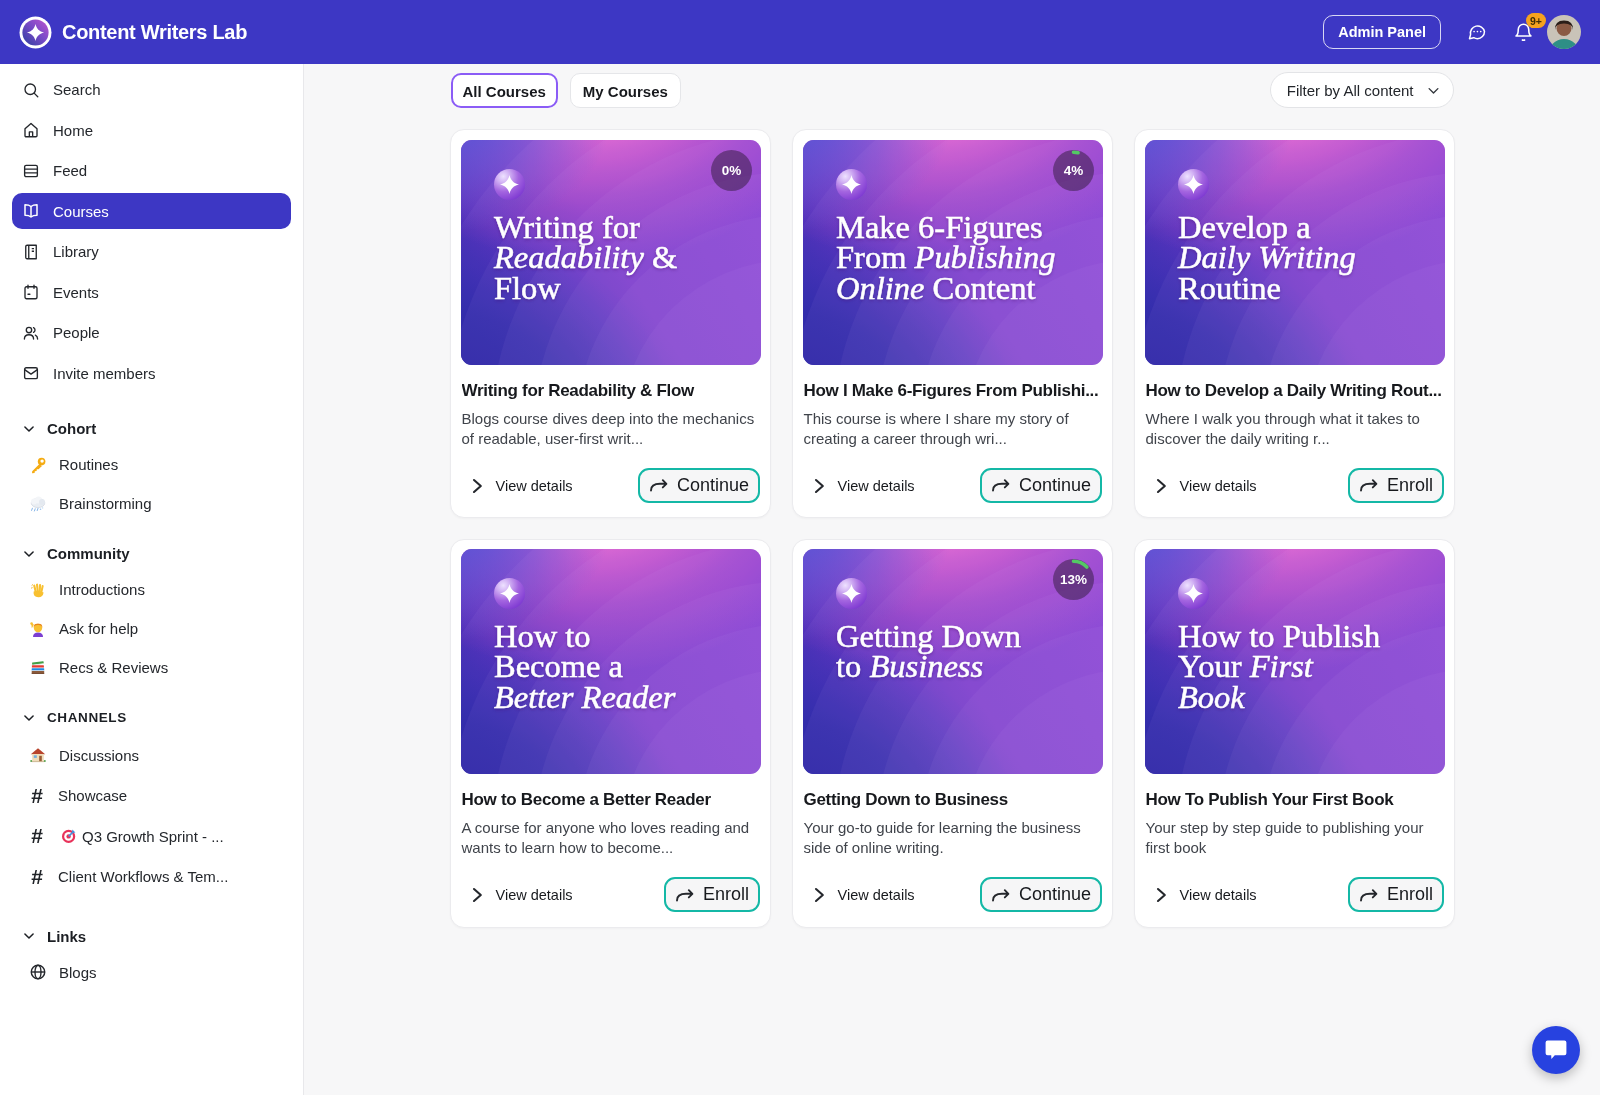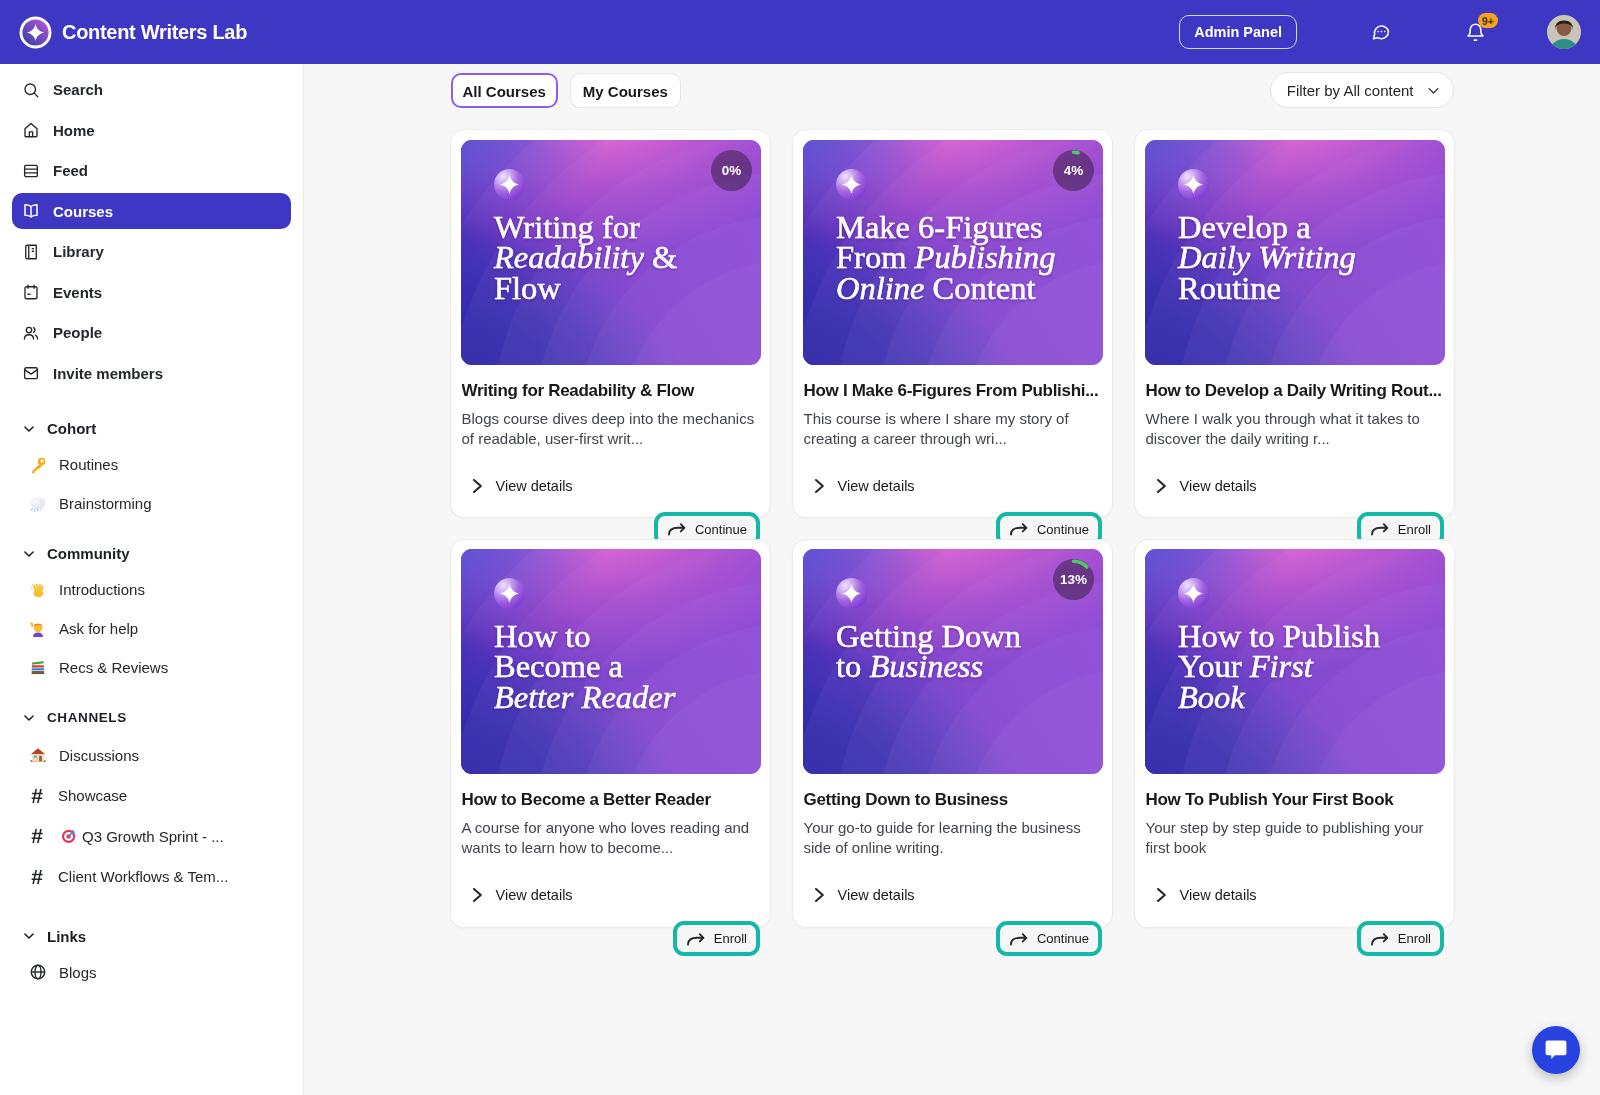--- a/index.html
+++ b/index.html
@@ -1,28 +1,28 @@
 <!DOCTYPE html>
 <html><head>
 <meta charset="utf-8">
 <style>
 * { margin:0; padding:0; box-sizing:border-box; }
 html,body { width:1600px; height:1095px; font-family:"Liberation Sans",sans-serif; background:#f7f7f8; overflow:hidden; }
 
 .hdr { position:fixed; top:0; left:0; width:1600px; height:64px; background:#3d37c4; display:flex; align-items:center; z-index:10; }
 .logo { width:33px; height:33px; border-radius:50%; margin-left:19px; }
 .brand { color:#fff; font-size:20px; font-weight:700; margin-left:10px; letter-spacing:-0.3px; }
-.hdr-right { margin-left:auto; display:flex; align-items:center;gap:48px; }
+.hdr-right { margin-left:auto; display:flex; align-items:center; }
 .adminbtn { height:34px; line-height:32px; padding:0 14px; border:1.5px solid rgba(255,255,255,.8); border-radius:10px; color:#fff; font-size:14.5px; font-weight:600; }
 .hicon { margin-left:26px; position:relative; width:20px; height:20px; }
 .badge9 { position:absolute; top:-9px; right:-13px; background:#f6a21e; color:#422f05; font-size:10.5px; font-weight:700; border-radius:8px; padding:1.5px 4px; }
 .avatar { width:34px; height:34px; border-radius:50%; margin-left:14px; margin-right:19px; overflow:hidden; }
 
 .side { position:fixed; top:52px; left:0; bottom:0; width:304px; background:#fff; border-right:1px solid #e8e8eb; padding-top:15px; z-index:5; }
-.sitem { display:flex; align-items:center; height:36px; margin:4.5px 12px; padding-left:10px; border-radius:10px; color:#24272c; font-size:15px; font-weight:700; }
+.sitem { display:flex; align-items:center; height:36px; margin:4.5px 12px; padding-left:10px; border-radius:10px; color:#24272c; font-size:15px; font-weight:400; }
 .sitem svg { margin-right:13px; flex:0 0 18px; }
 .sitem.active { background:#3d37c4; color:#fff; }
 .shead { display:flex; align-items:center; height:30px; margin:0 12px 2px; padding-left:10px; color:#1c1f24; font-size:15px; font-weight:700; }
 .shead svg { margin-right:11px; }
 .shead.caps { font-size:13.5px; letter-spacing:.6px; }
 .gap1 { height:18px; }
 .gap2 { height:14px; } .gap3 { height:22px; }
 .citem { display:flex; align-items:center; height:36px; margin:3px 12px; padding-left:17px; color:#24272c; font-size:15px; font-weight:400; } .citem.ch { margin:4.5px 12px; }
 .citem .emo { width:18px; height:18px; margin-right:12px; flex:0 0 18px; }
 .citem .hash { width:16px; margin-right:13px; font-size:21px; font-weight:600; color:#212428; text-align:center; font-family:"Liberation Sans",sans-serif; }
@@ -35,21 +35,21 @@
 .filter { margin-left:auto; height:36px; display:flex; align-items:center; background:#fff; border:1px solid #e3e4e7; border-radius:18px; padding:0 12px 0 16px; font-size:15px; color:#23262b; }
 .filter svg { margin-left:12px; }
 .grid { width:1004px; margin:21px auto 0; display:grid; grid-template-columns:repeat(3,320.5px); grid-column-gap:21.5px; grid-row-gap:20.5px; }
 .card { width:320.5px; height:389px; background:#fff; border:1px solid #ebebee; border-radius:14px; padding:9.5px; box-shadow:0 1px 2px rgba(0,0,0,.03); position:relative; }
 .cov { display:block; border-radius:11px; }
 .ct { font-size:17px; font-weight:700; color:#17191d; margin:16px 1px 0; letter-spacing:-0.3px; white-space:nowrap; overflow:hidden; }
 .cd { font-size:15px; color:#40444b; line-height:20px; margin:8px 1px 0; }
 .foot { position:absolute; left:9.5px; right:9.5px; bottom:13.5px; height:36px; display:flex; }
 .vd { display:flex; align-items:center; font-size:14.5px; color:#17191d; margin-left:10px; }
 .vd svg { margin-right:13px; }
-.btn { margin-left:auto; margin-right:0; height:35px; display:flex; align-items:center; border:4px solid #14b8a6; border-radius:11px; background:#f6f6f7; padding:0 9px; font-size:13px; color:#17191d;margin-top:44px; }
+.btn { margin-left:auto; margin-right:0; height:35px; display:flex; align-items:center; border:2px solid #14b8a6; border-radius:11px; background:#f6f6f7; padding:0 9px; font-size:18px; color:#17191d; }
 .btn svg { margin-right:8px; }
 
 .fab { position:fixed; right:20px; bottom:21px; width:48px; height:48px; border-radius:50%; background:#2742e0; box-shadow:0 4px 12px rgba(0,0,0,.25); display:flex; align-items:center; justify-content:center; }
 </style>
 </head>
 <body>
 
 <svg width="0" height="0" style="position:absolute">
 <defs>
 <linearGradient id="bgg" x1="0" y1="0.75" x2="1" y2="0.25">

